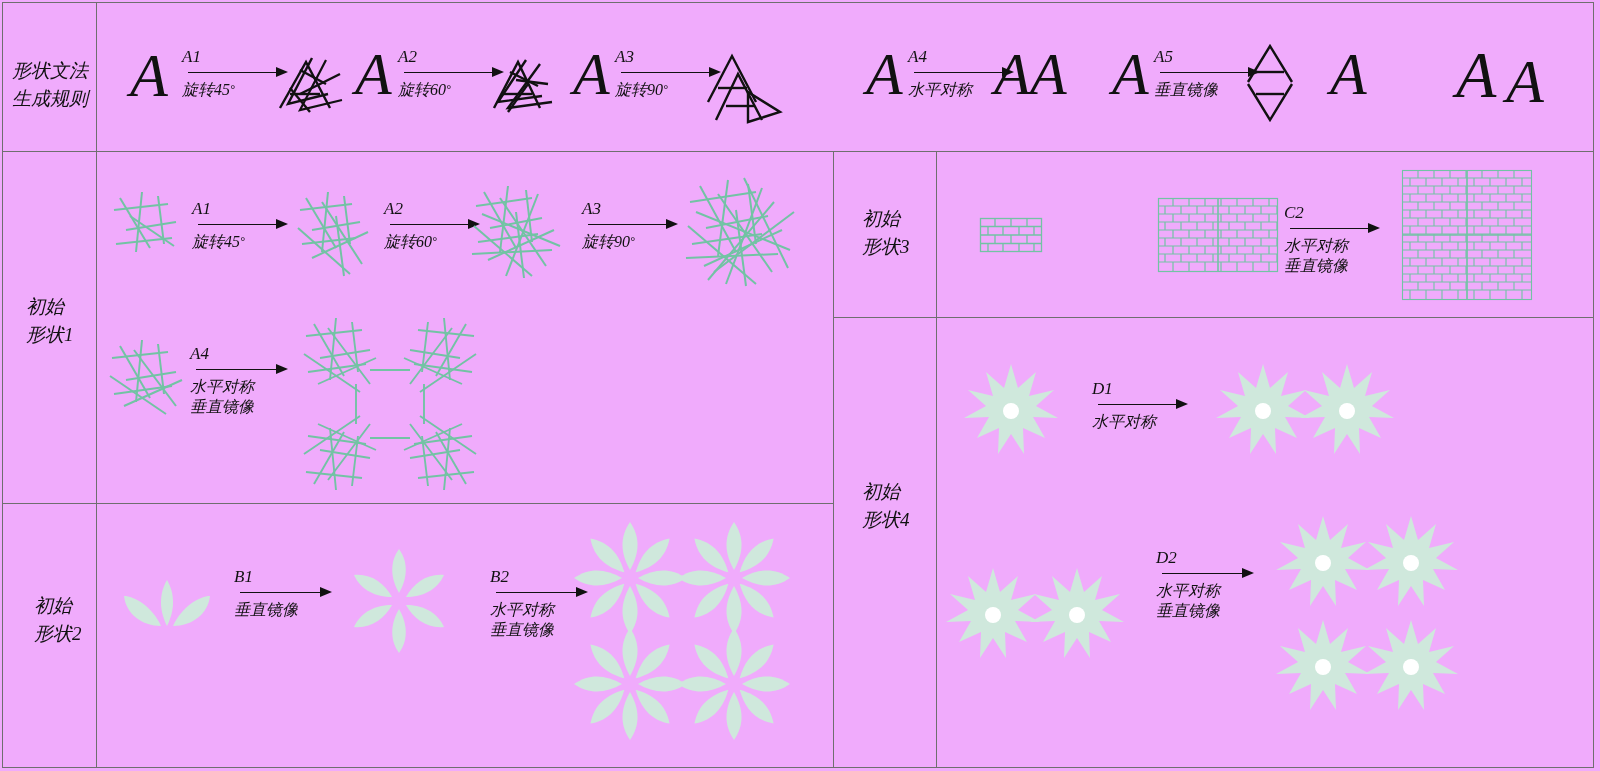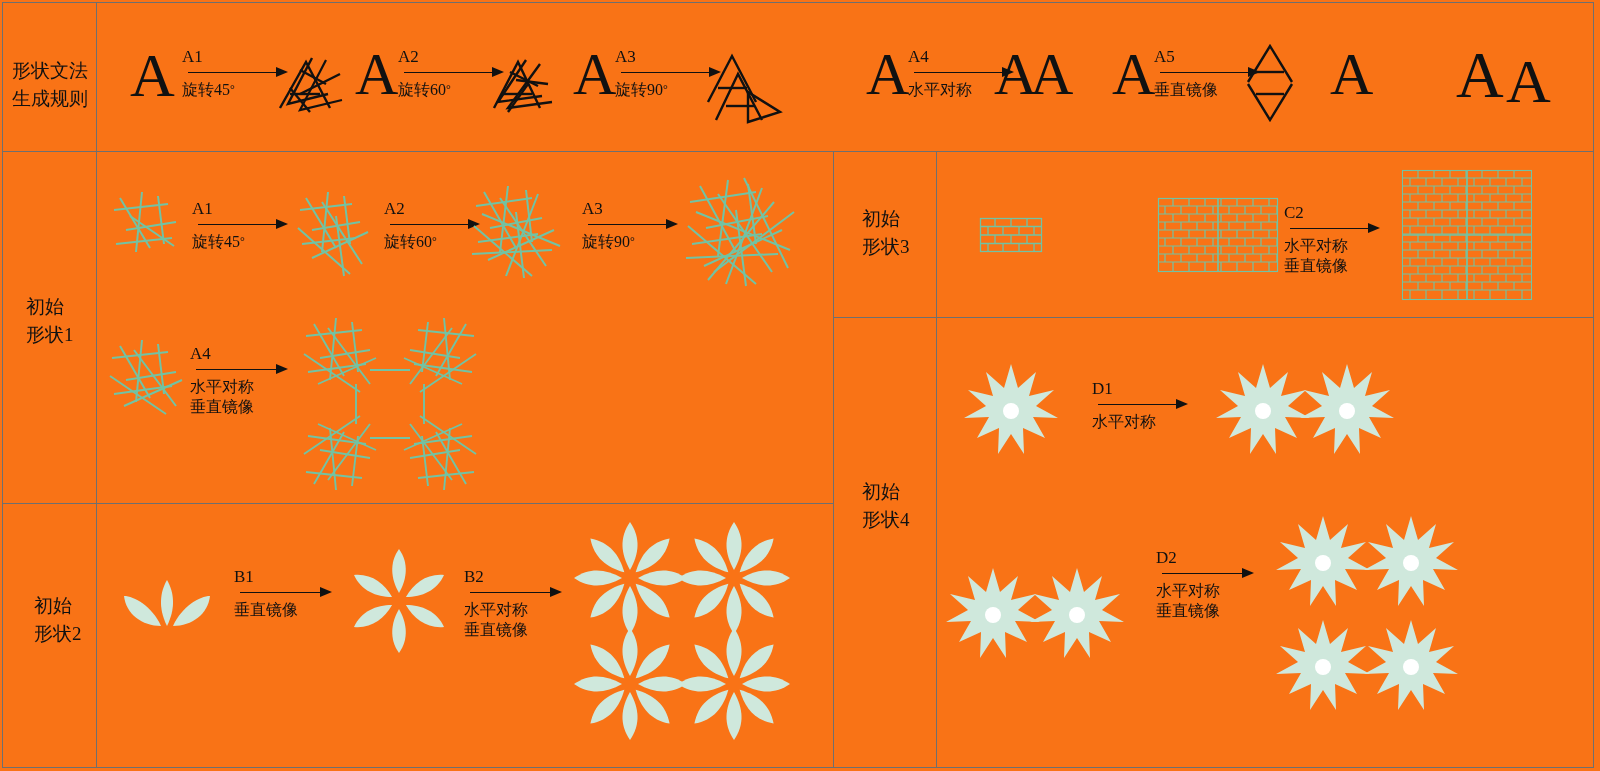--- a/index.html
+++ b/index.html
@@ -8,22 +8,23 @@
     background: #ffffff;
   }
   body {
     font-family: "Liberation Serif", serif;
     color: #111111;
   }
   #page {
     position: relative;
     width: 1600px;
     height: 771px;
-    background: #f97316;
+    background: #f0abfc;
     overflow: hidden;
+    font-style: italic;
   }
   
   .frame {
     position: absolute;
     border: 1px solid #6f6f6f;
     box-sizing: border-box;
   }
   .vline, .hline {
     position: absolute;
     background: #6f6f6f;
@@ -452,21 +453,21 @@
               <path d="M0 -8 C-8 -22 -10 -38 0 -52 C10 -38 8 -22 0 -8 Z"></path>
             </g>
           <g transform="rotate(300)">
               <path d="M0 -8 C-8 -22 -10 -38 0 -52 C10 -38 8 -22 0 -8 Z"></path>
             </g>
         </g>
       </g>
     </svg>
   </div>
 
-  <div class="op" style="left:464px; top:568px; width:102px;">
+  <div class="op" style="left:490px; top:568px; width:102px;">
     <div class="oplabel">B2</div>
     <div class="arrow">
         <div class="shaft"></div>
         <div class="head"></div>
       </div>
     <div class="opcaption"><span>水平对称
 垂直镜像</span><span class="deg"></span></div>
   </div>
 
   <div class="sprite" style="left:572px; top:518px;">

